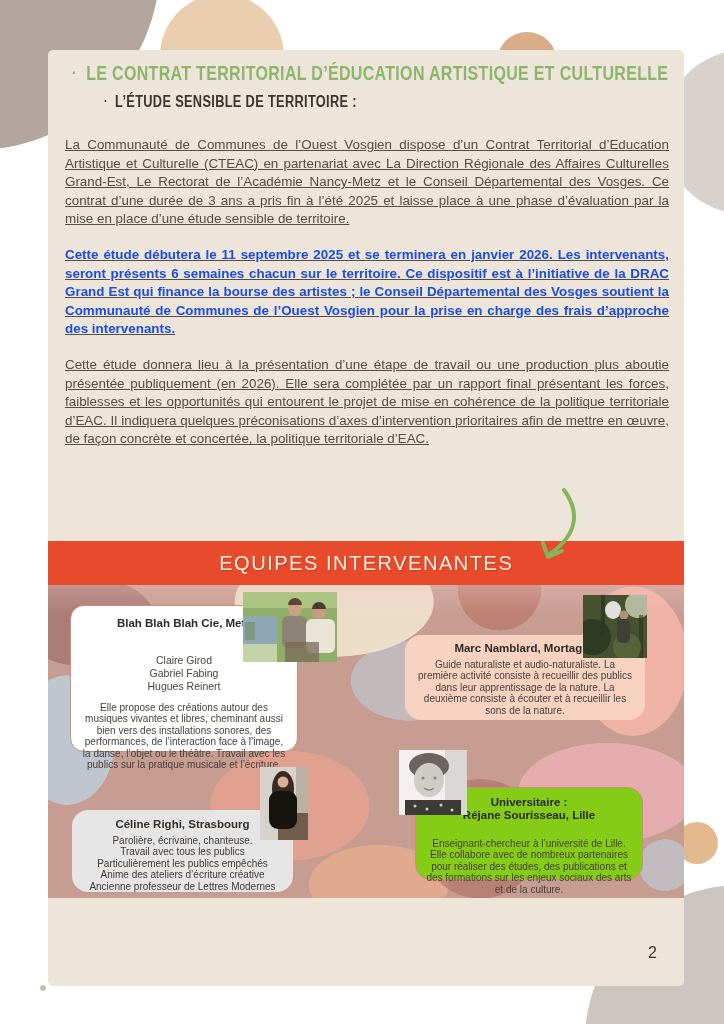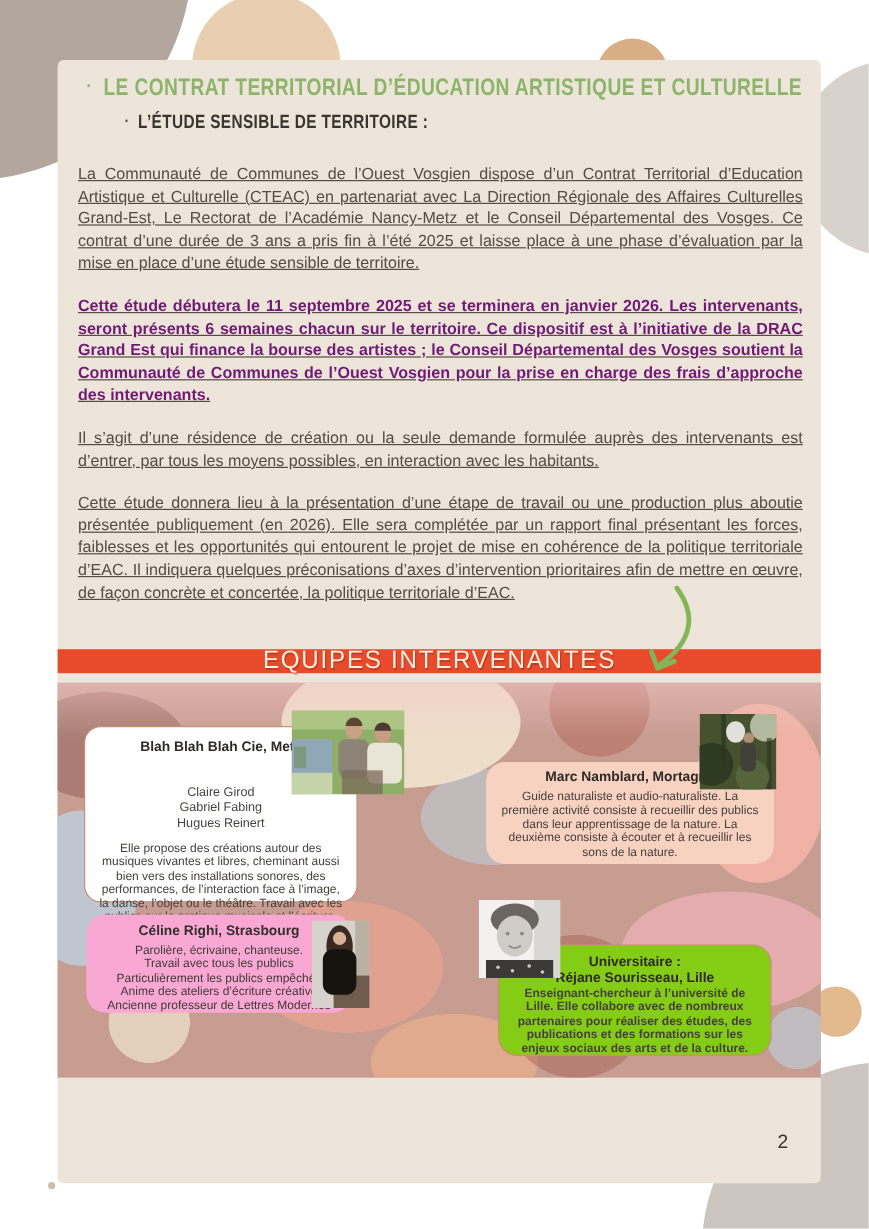--- a/index.html
+++ b/index.html
@@ -25,27 +25,27 @@
            letter-spacing:.4px;white-space:nowrap;transform:scaleX(.8);transform-origin:left top;}
   .h-green .blt{margin-right:12px;font-size:16px;vertical-align:2px;}
   .h-sub{position:absolute;left:104px;top:93px;color:#3a3530;font-size:16px;font-weight:600;
          letter-spacing:.4px;white-space:nowrap;transform:scaleX(.8);transform-origin:left top;}
   .h-sub .blt{margin-right:9px;font-size:13px;vertical-align:2px;}
 
   
   .text-block{position:absolute;left:65px;top:136px;width:604px;color:#564c44;
               font-size:13.4px;line-height:18.6px;text-align:justify;text-decoration:underline;}
   .text-block p{margin:0 0 17px 0;}
-  .text-block p.bold{font-weight:700;color:#701a75;}
+  .text-block p.bold{font-weight:700;color:#1d4ed8;}
 
   
   .arrow{position:absolute;left:540px;top:486px;width:44px;height:82px;z-index:6;}
 
   
-  .banner{position:absolute;left:48px;top:541px;width:636px;height:20px;background:#e84a2c;
+  .banner{position:absolute;left:48px;top:541px;width:636px;height:44px;background:#e84a2c;
           display:flex;align-items:center;justify-content:center;z-index:3;}
   .banner-title{color:#f7efdf;font-size:21px;letter-spacing:1.5px;font-weight:400;
                 transform:scaleX(.96);text-shadow:1px 1px 0 rgba(140,30,10,.35);}
 
   
   .pattern{position:absolute;left:48px;top:569px;width:636px;height:329px;background-color:#bd8b7d;
     background-image:
       linear-gradient(rgba(244,190,190,.5), rgba(244,190,190,0) 14%),
       radial-gradient(ellipse 100px 55px at 45% 10%, rgba(238,224,198,.9) 0 99%, transparent 100%),
       radial-gradient(ellipse 55px 75px at 92% 28%, rgba(244,168,152,.85) 0 99%, transparent 100%),
@@ -66,27 +66,27 @@
   
   .tcard{position:absolute;box-sizing:border-box;text-align:center;z-index:4;color:#46403b;}
   .tcard .t-title{font-weight:700;font-size:11.5px;color:#2e2a27;line-height:13px;white-space:pre-line;}
   .tcard .t-members{font-size:10.5px;line-height:13px;margin-top:24px;white-space:pre-line;color:#4a443f;}
   .tcard .t-desc{font-size:10px;line-height:11.4px;margin-top:9px;white-space:pre-line;}
   .tc1{left:70px;top:605px;width:228px;height:147px;background:#ffffff;
        border:1.2px solid #cc8d79;border-radius:14px;padding:11px 10px 0 10px;}
   .tc2{left:405px;top:635px;width:240px;height:85px;background:#f7d2c0;
        border-radius:16px;padding:7px 12px 0 12px;}
   .tc2 .t-desc{margin-top:4px;}
-  .tc3{left:72px;top:762px;width:221px;height:82px;background:#f9a8d4;
+  .tc3{left:72px;top:810px;width:221px;height:82px;background:#e5e5e5;
        border-radius:16px;padding:8px 6px 0 6px;}
   .tc3 .t-title{color:#342f2c;}
   .tc3 .t-desc{margin-top:4px;color:#3f3a36;}
   .tc4{left:415px;top:787px;width:228px;height:93px;background:#84cc16;
        border:1.2px solid #cc8d79;border-radius:16px;padding:8px 9px 0 9px;}
-  .tc4 .t-desc{margin-top:1px;font-weight:bold;}
+  .tc4 .t-desc{margin-top:16px;}
 
   
   .photo{position:absolute;z-index:5;display:block;}
   .ph1{left:243px;top:592px;width:94px;height:70px;}
   .ph2{left:583px;top:595px;width:64px;height:63px;}
   .ph3{left:260px;top:767px;width:48px;height:73px;}
   .ph4{left:399px;top:750px;width:68px;height:65px;}
 
   
   .pagenum{position:absolute;left:648px;top:944px;font-size:16px;color:#39322c;}
@@ -109,21 +109,20 @@
   <div class="h-green">
     <span class="blt">·</span><span>LE CONTRAT TERRITORIAL D’ÉDUCATION ARTISTIQUE ET CULTURELLE</span>
   </div>
   <div class="h-sub">
     <span class="blt">·</span><span>L’ÉTUDE SENSIBLE DE TERRITOIRE :</span>
   </div>
 
   <div class="text-block">
     <p>La Communauté de Communes de l’Ouest Vosgien dispose d’un Contrat Territorial d’Education Artistique et Culturelle (CTEAC) en partenariat avec La Direction Régionale des Affaires Culturelles Grand-Est, Le Rectorat de l’Académie Nancy-Metz et le Conseil Départemental des Vosges. Ce contrat d’une durée de 3 ans a pris fin à l’été 2025 et laisse place à une phase d’évaluation par la mise en place d’une étude sensible de territoire.</p>
     <p class="bold">Cette étude débutera le 11 septembre 2025 et se terminera en janvier 2026. Les intervenants, seront présents 6 semaines chacun sur le territoire. Ce dispositif est à l’initiative de la DRAC Grand Est qui finance la bourse des artistes ; le Conseil Départemental des Vosges soutient la Communauté de Communes de l’Ouest Vosgien pour la prise en charge des frais d’approche des intervenants.</p>
-    <p>Il s’agit d’une résidence de création ou la seule demande formulée auprès des intervenants est d’entrer, par tous les moyens possibles, en interaction avec les habitants.</p>
     <p>Cette étude donnera lieu à la présentation d’une étape de travail ou une production plus aboutie présentée publiquement (en 2026). Elle sera complétée par un rapport final présentant les forces, faiblesses et les opportunités qui entourent le projet de mise en cohérence de la politique territoriale d’EAC. Il indiquera quelques préconisations d’axes d’intervention prioritaires afin de mettre en œuvre, de façon concrète et concertée, la politique territoriale d’EAC.</p>
   </div>
 
   <svg class="arrow" viewBox="0 0 44 82">
     <path d="M 24 4 C 40 26 38 48 10 68" fill="none" stroke="#84b657" stroke-width="4" stroke-linecap="round"></path>
     <path d="M 3 57 L 8 71 L 22 65" fill="none" stroke="#84b657" stroke-width="4" stroke-linecap="round" stroke-linejoin="round"></path>
   </svg>
 
   <div class="banner">
     <span class="banner-title">EQUIPES INTERVENANTES</span>

